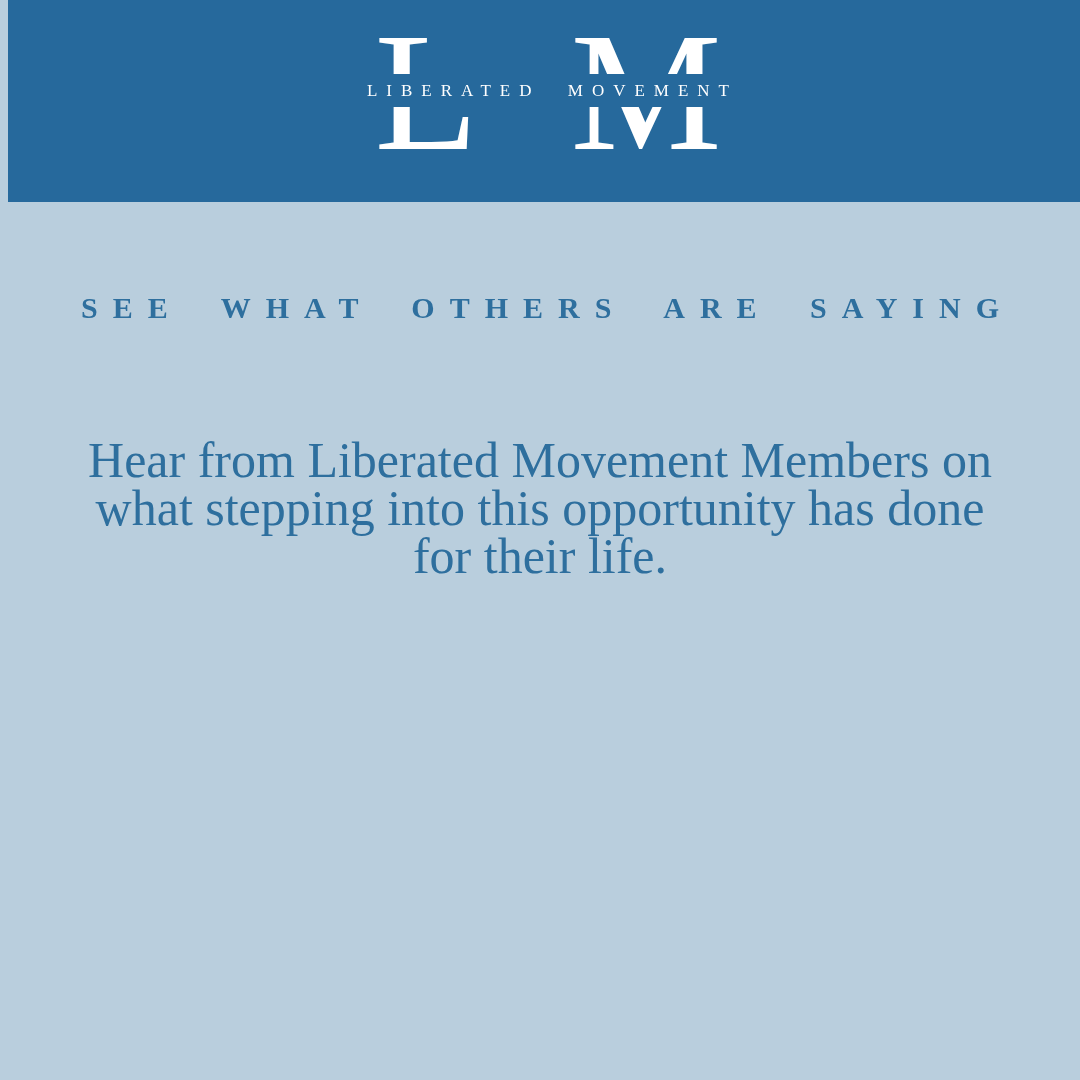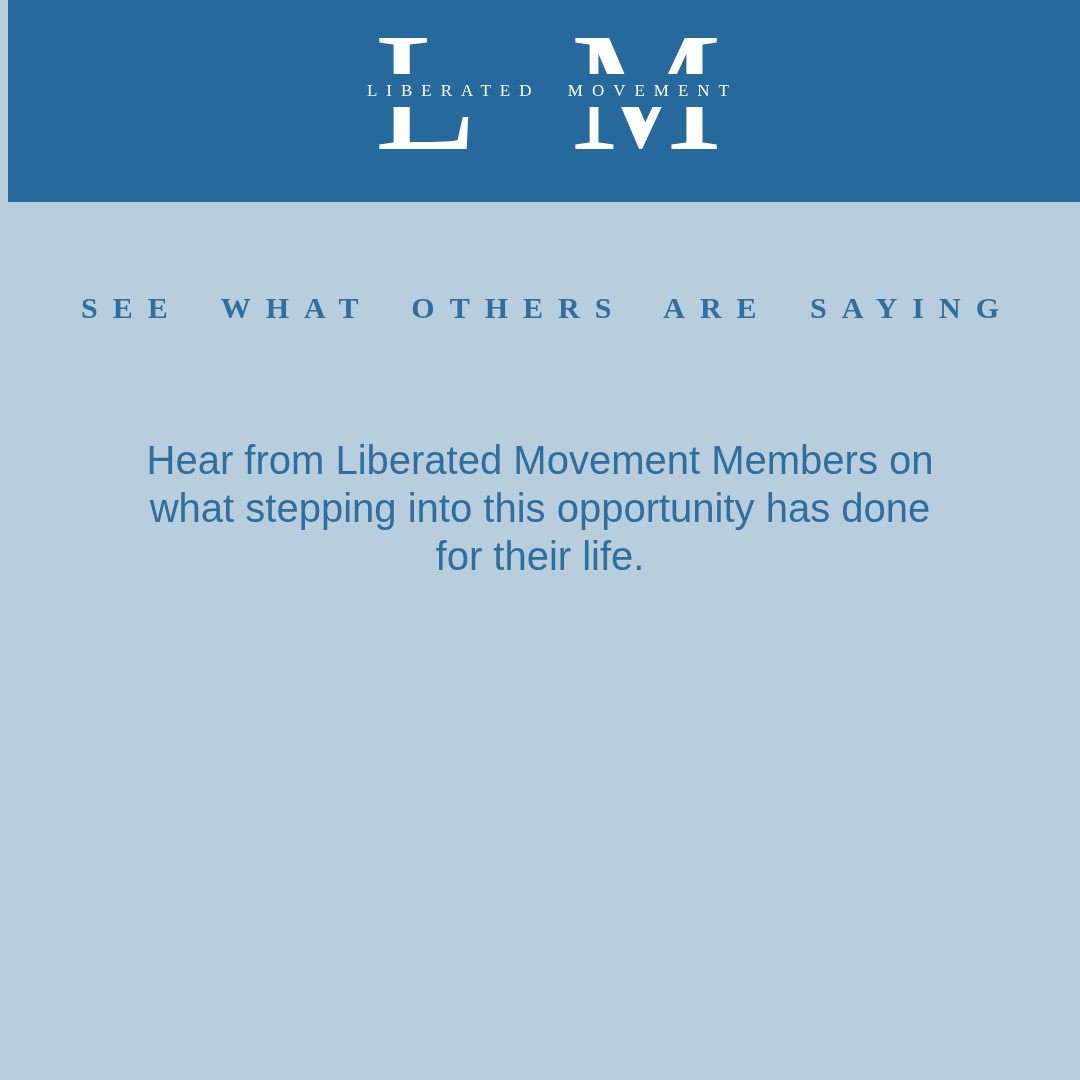--- a/index.html
+++ b/index.html
@@ -80,22 +80,22 @@
     line-height: 40px;
     letter-spacing: 15px;
     word-spacing: 16px;
     margin: 0;
     padding-top: 86px;
     white-space: nowrap;
     text-indent: 15px; 
     color: var(--text-color);
   }
   .para {
-    font-family: Liberation Sans, sans-serif;
-    font-size: 40px;
+    font-family: Liberation Serif, serif;
+    font-size: 50px;
     line-height: 48px;
     width: 920px;
     margin: 0 auto;
     white-space: pre-line;
     color: var(--text-color);
   }
   .para-first { margin-top: 108px; }
   .para-second { margin-top: 54px; }
 </style>
 </head>

